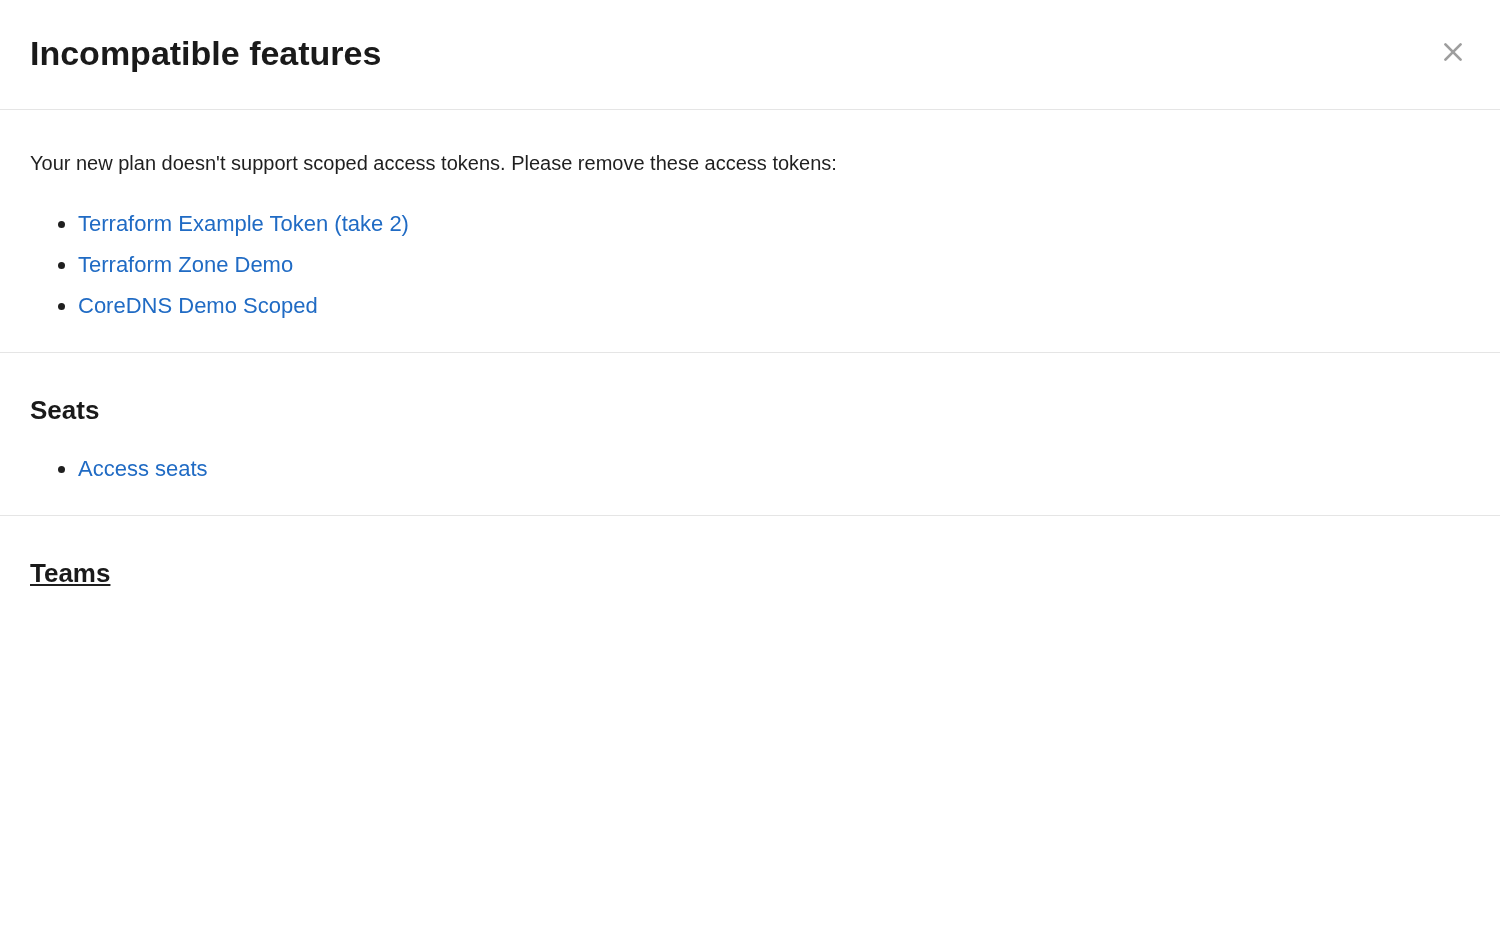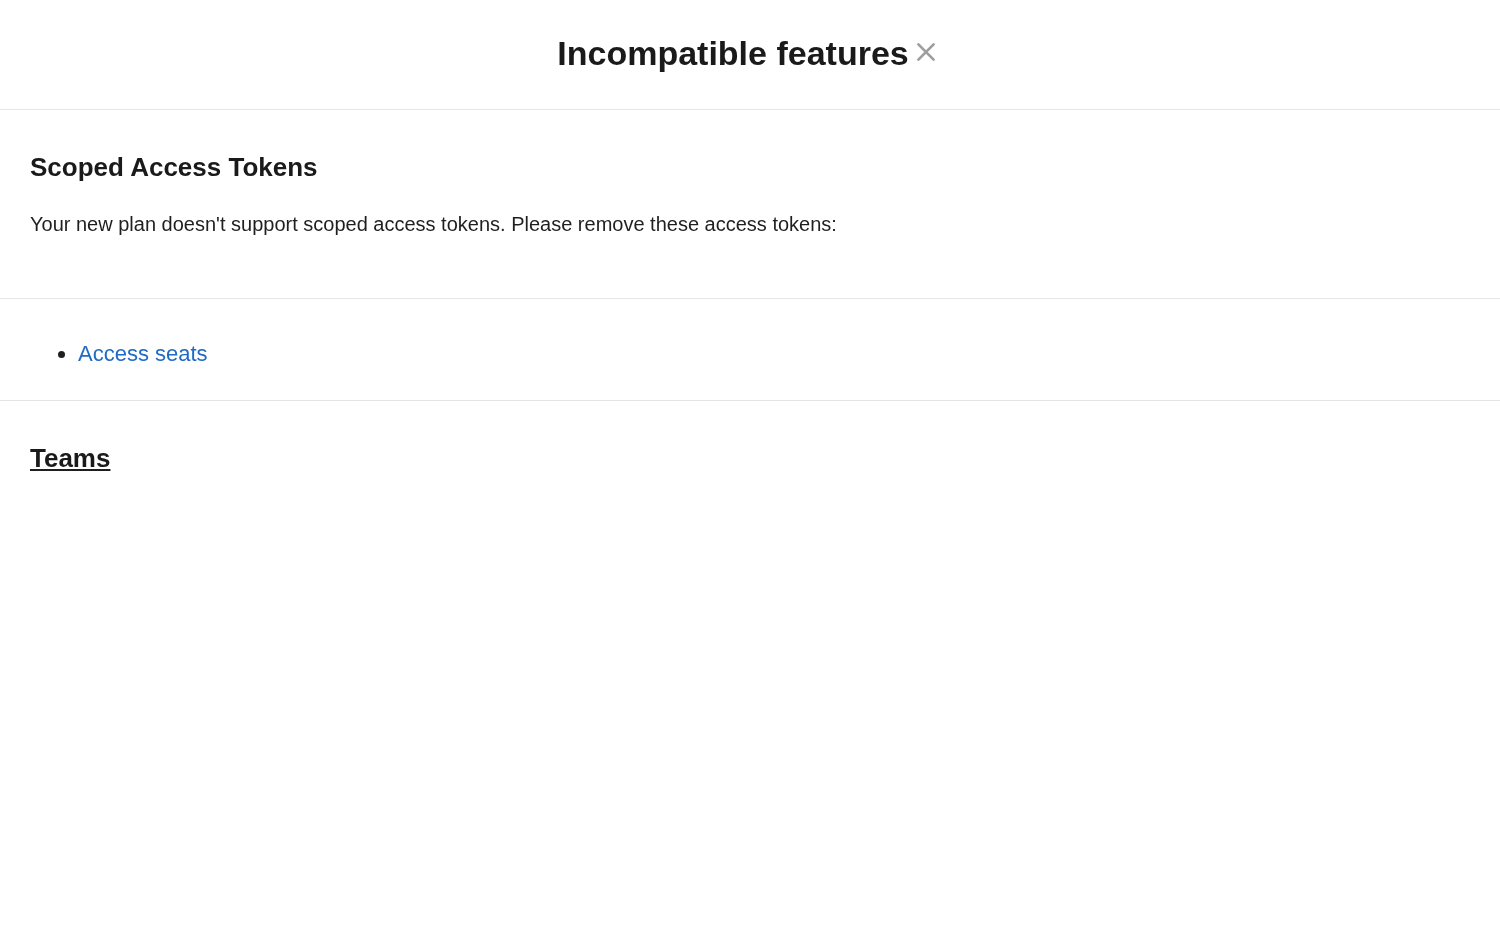--- a/index.html
+++ b/index.html
@@ -12,21 +12,21 @@
       color: #1f1f1f;
       background: #ffffff;
       font-size: 22px;
       line-height: 1.5;
     }
     .dialog {
       width: 100%;
     }
     .dialog-header {
       display: flex;
-      justify-content: center;
+      justify-content: space-between;
       align-items: center;
       padding: 28px 30px 30px 30px;
       border-bottom: 1px solid #e5e5e5;
     }
     .dialog-title {
       font-size: 34px;
       font-weight: 600;
       color: #1a1a1a;
     }
     .close-btn {
@@ -89,25 +89,30 @@
       <span>
         <svg viewBox="0 0 24 24" fill="none" stroke="currentColor" stroke-width="2.5" stroke-linecap="round">
           <line x1="5" y1="5" x2="19" y2="19"></line>
           <line x1="19" y1="5" x2="5" y2="19"></line>
         </svg>
       </span>
     </button>
   </div>
 
   <div class="section">
-    <h2 class="section-title">Scoped Access Tokens</h2>
     <p class="section-desc">Your new plan doesn't support scoped access tokens. Please remove these access tokens:</p>
+    <ul>
+      <li><a href="#">Terraform Example Token (take 2)</a></li>
+      <li><a href="#">Terraform Zone Demo</a></li>
+      <li><a href="#">CoreDNS Demo Scoped</a></li>
+    </ul>
   </div>
 
   <div class="section">
+    <h2 class="section-title">Seats</h2>
     <ul>
       <li><a href="#">Access seats</a></li>
     </ul>
   </div>
 
   <div class="section">
     <h2 class="section-title">Teams</h2>
   </div>
 </div>
 

